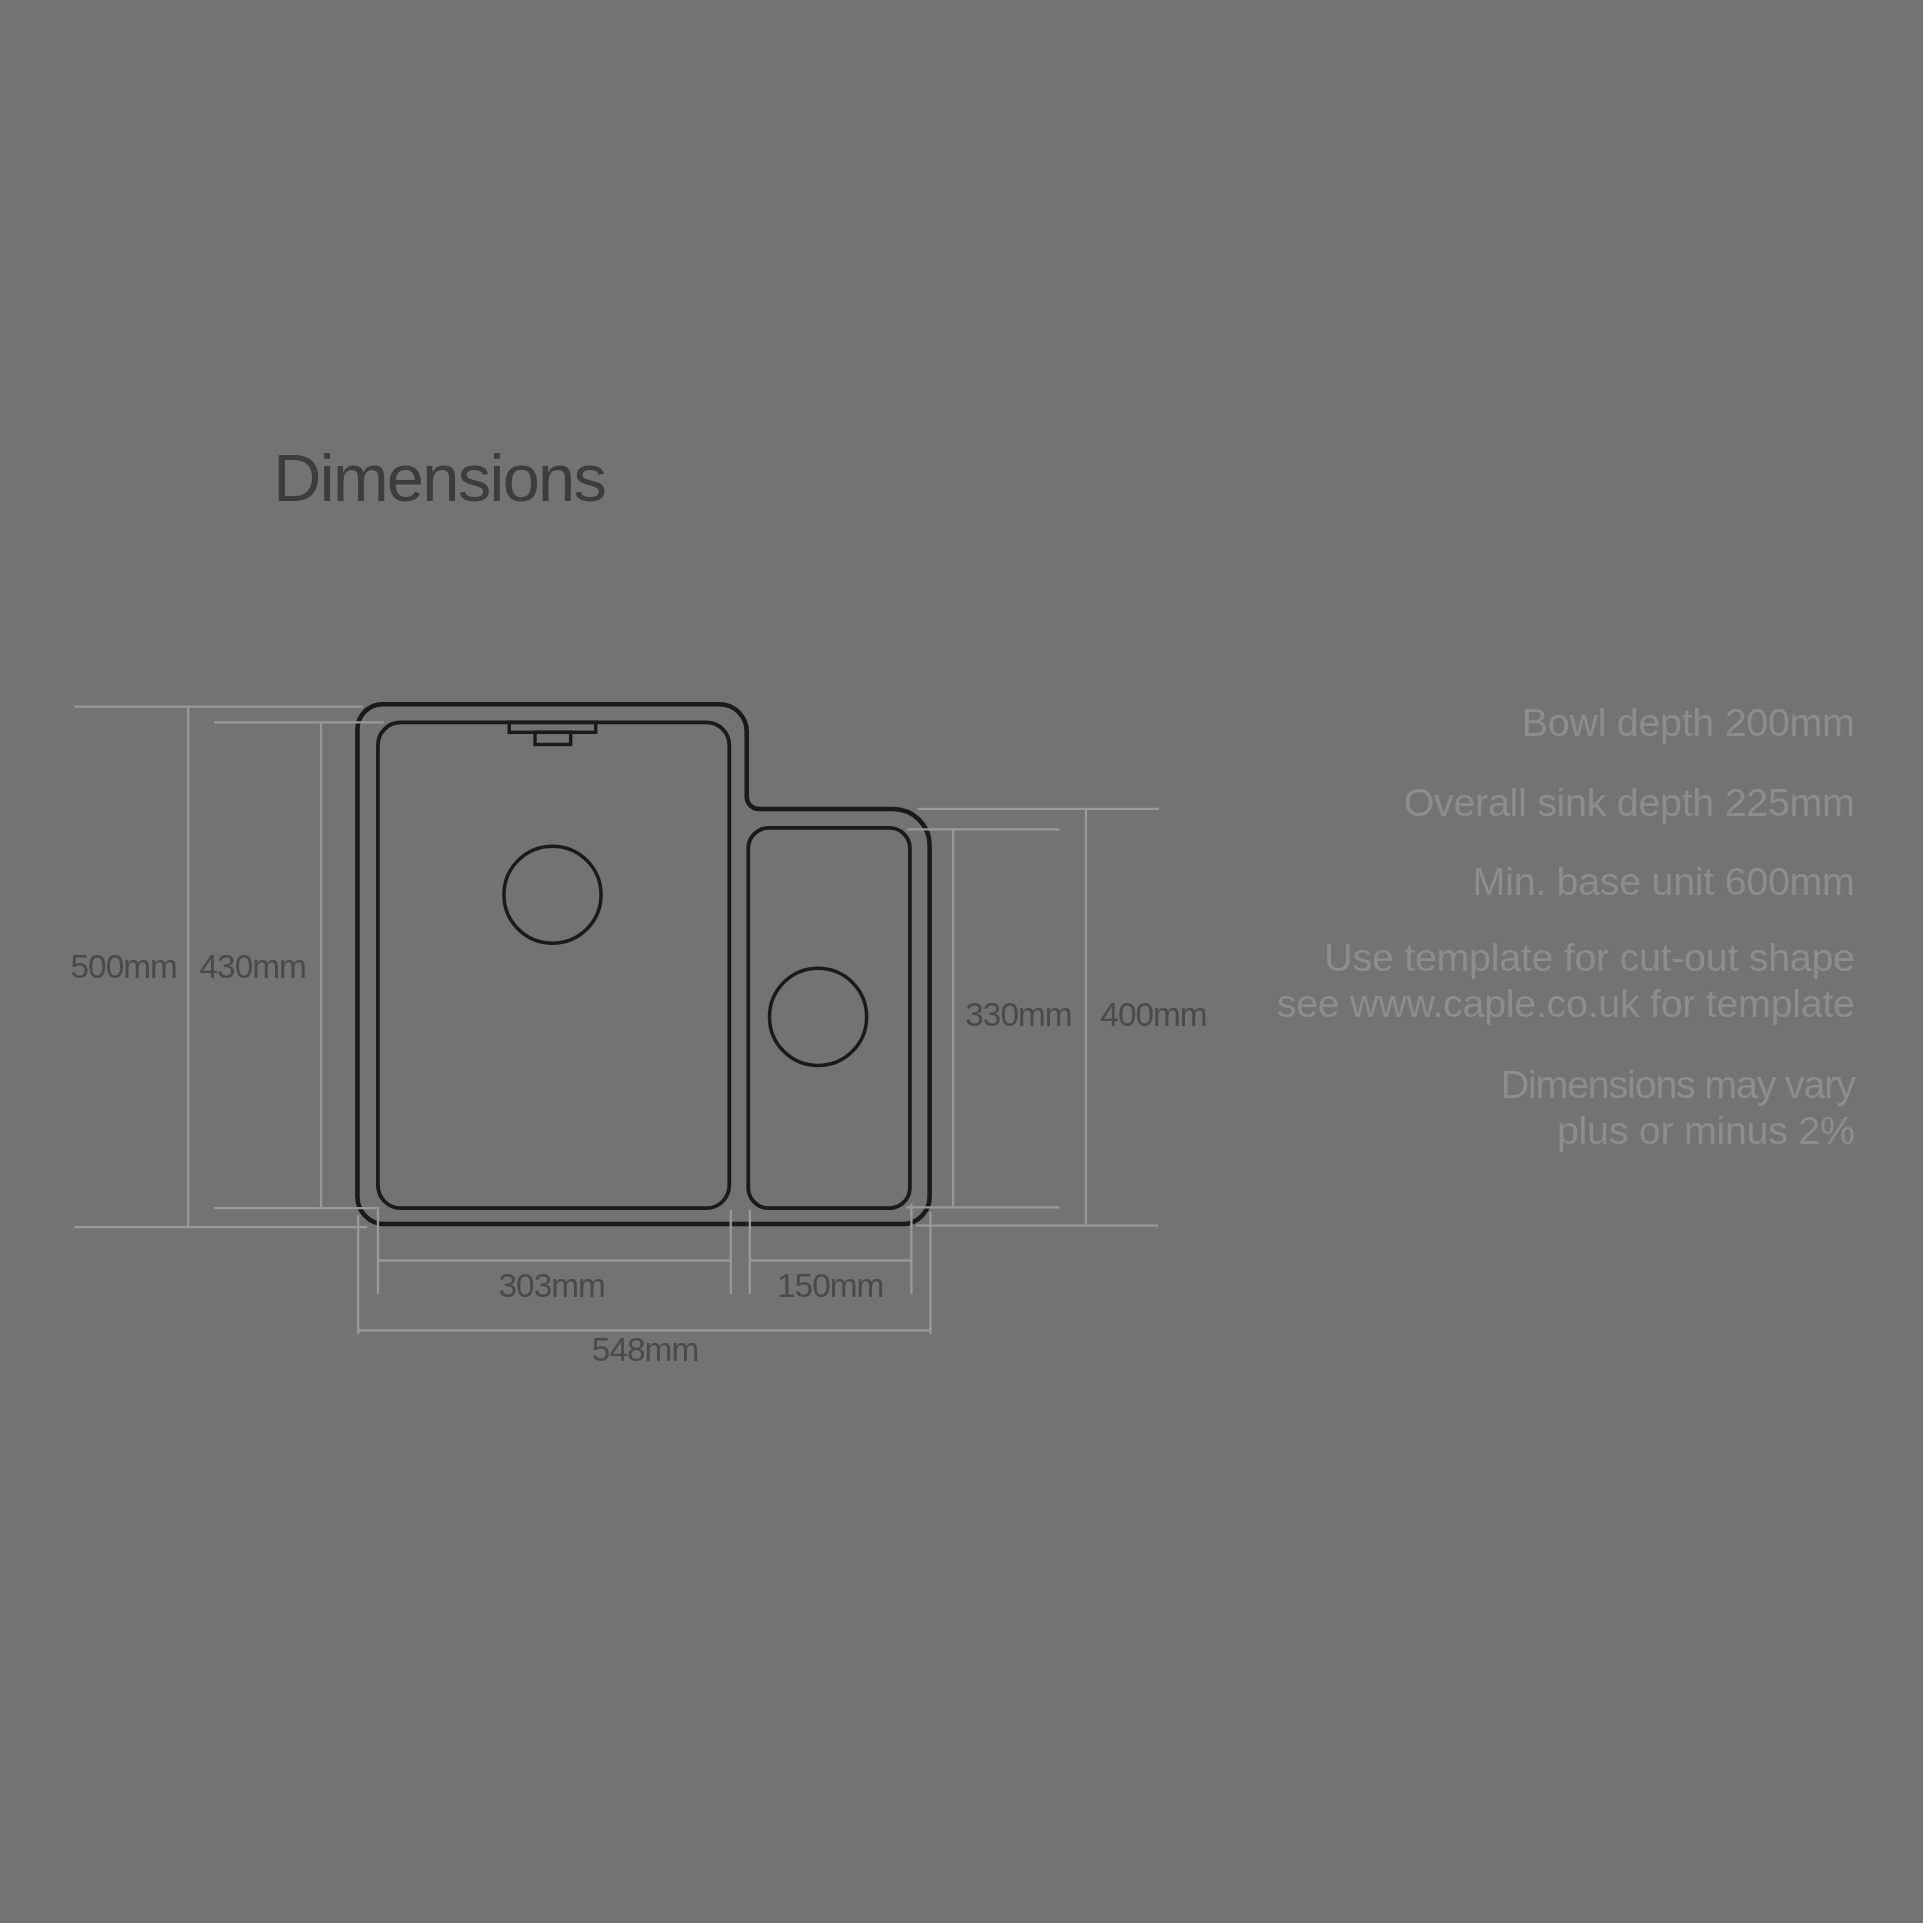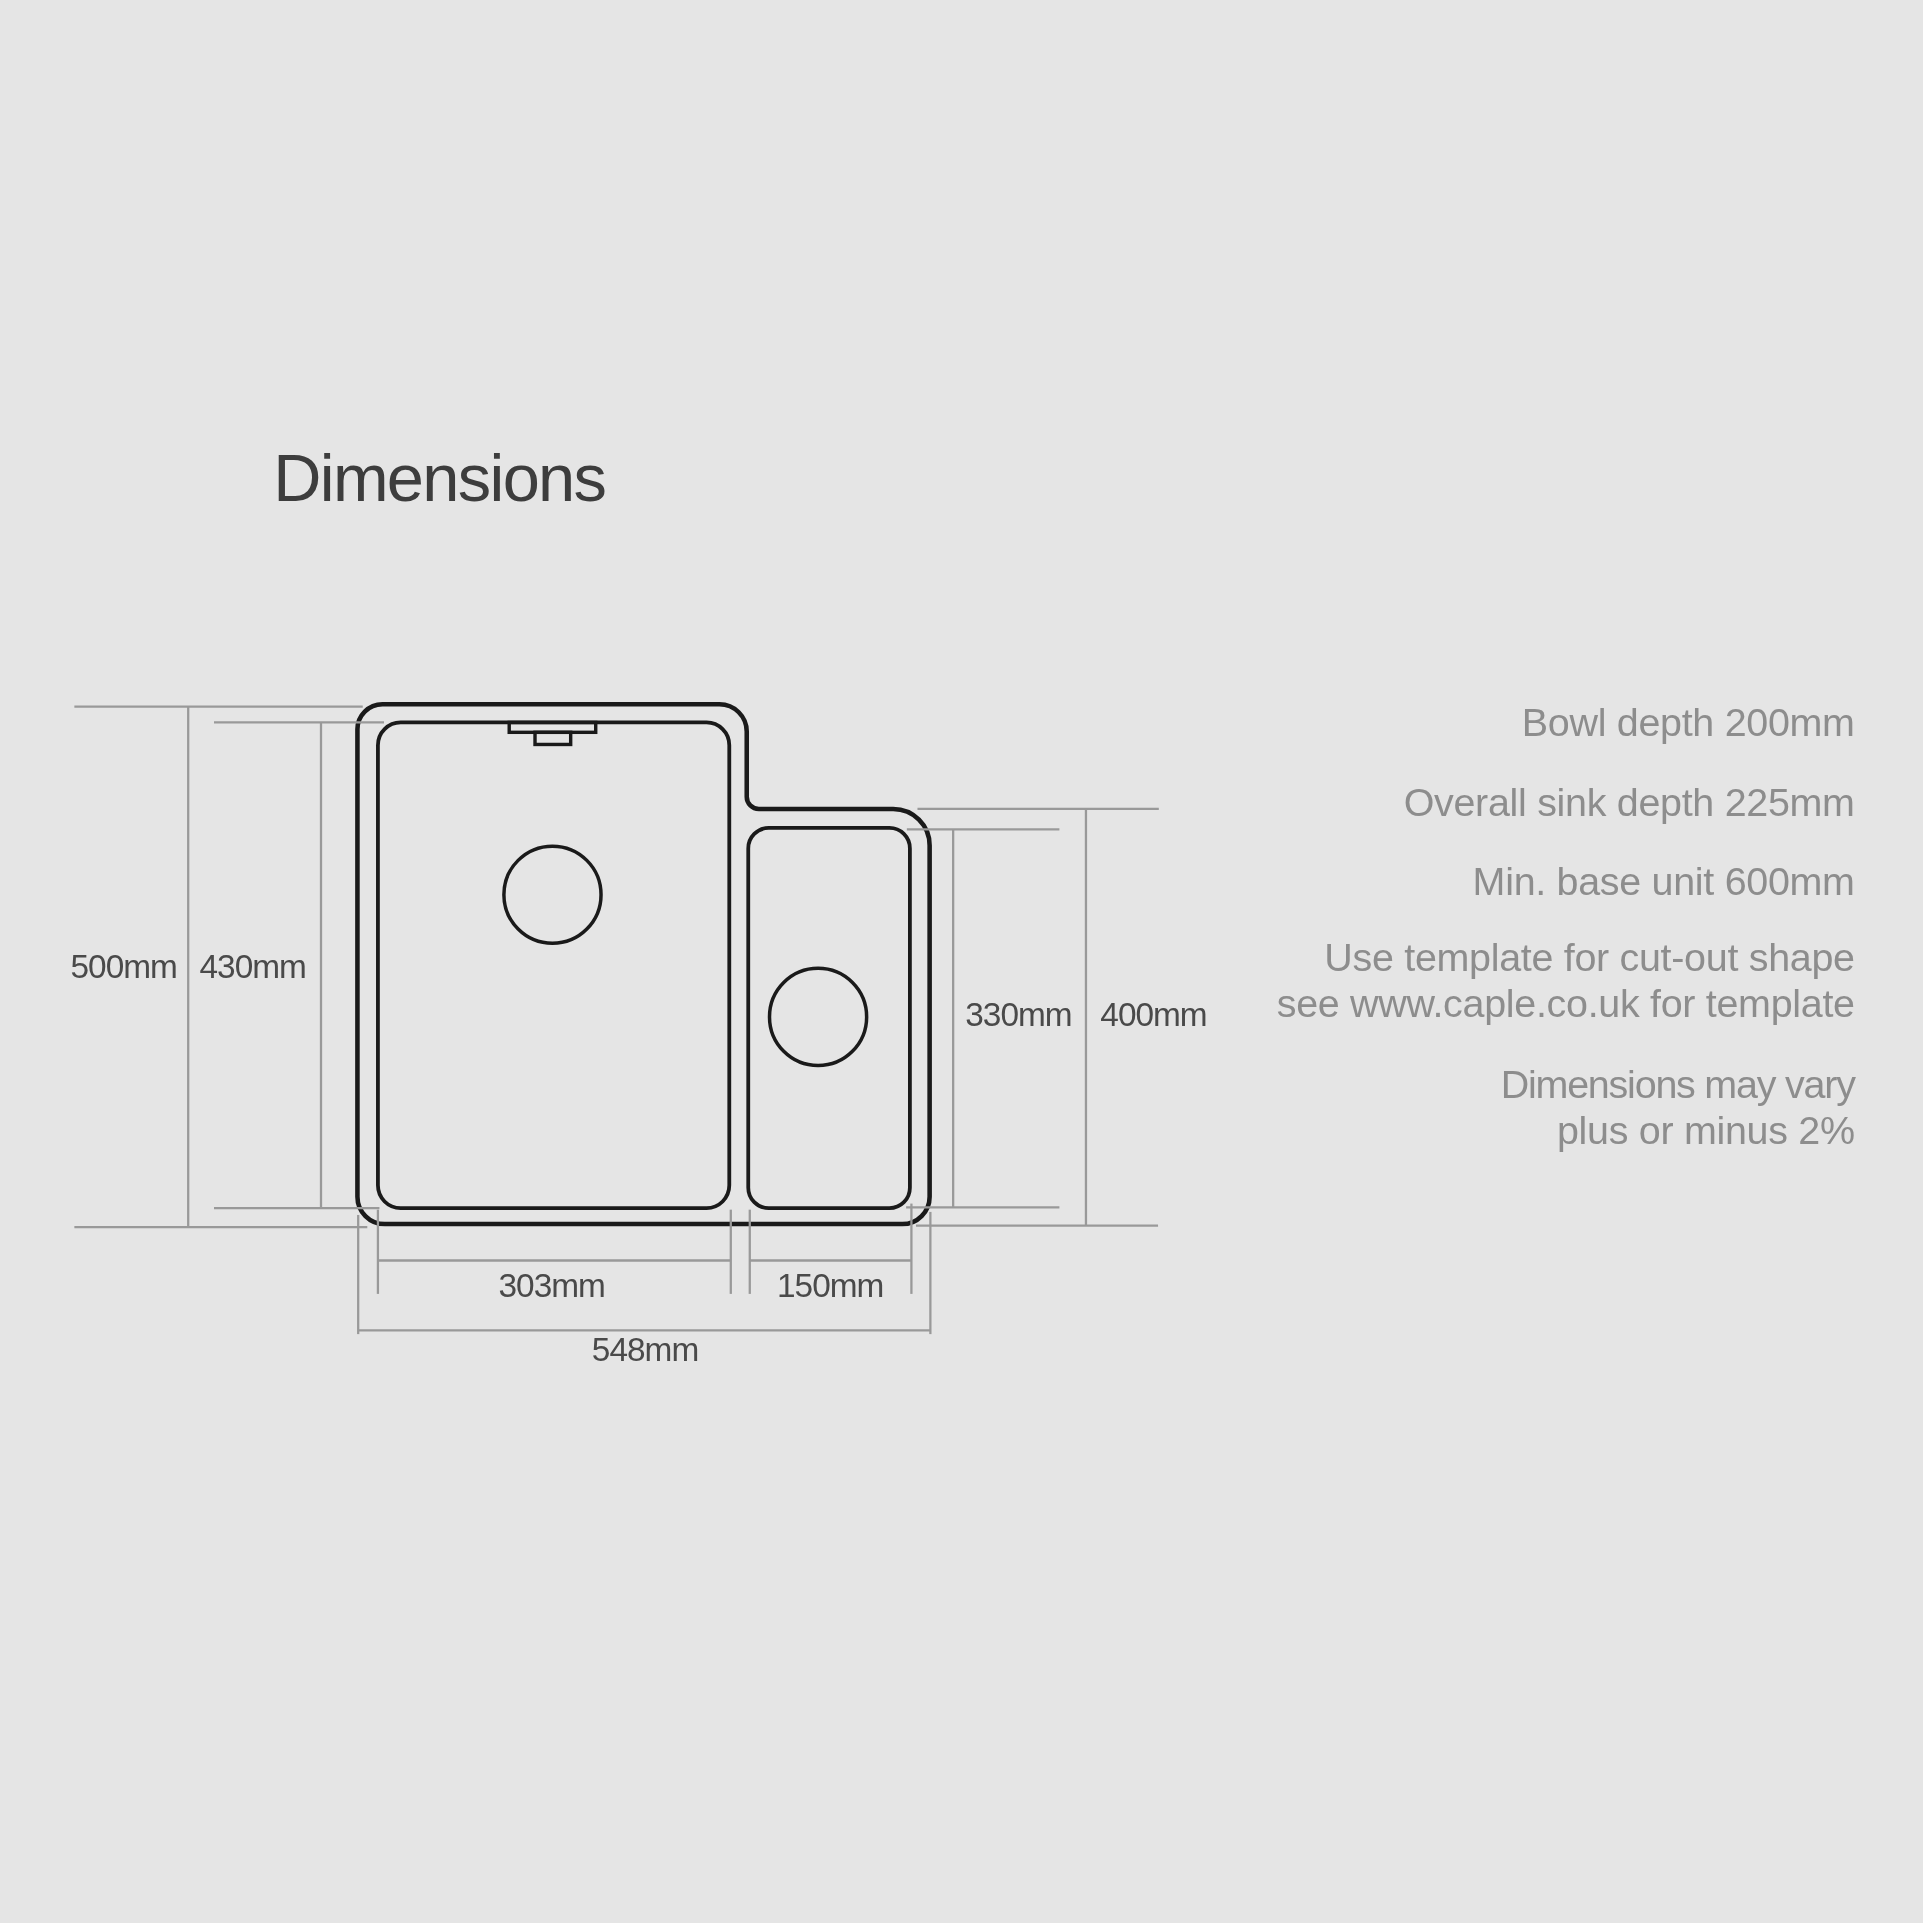--- a/index.html
+++ b/index.html
@@ -1,16 +1,16 @@
 <!DOCTYPE html>
 <html style="font-size:12px"><head>
 <meta charset="utf-8">
 <style>
   html,body{margin:0;padding:0;background:#ffffff;}
-  .page{position:relative;width:1923px;height:1923px;background:#e5e5e5;overflow:hidden;}
+  .page{position:relative;width:1923px;height:1923px;background:#737373;overflow:hidden;}
   text{font-family:"Liberation Sans", sans-serif;}
 </style>
 </head>
 <body>
 <div class="page">
 <svg width="1923" height="1923" viewBox="0 0 2534 2534">
 
   <text x="360" y="660" font-size="88" letter-spacing="-2.2" fill="#3d3d3d">Dimensions</text>
 
   <path d="M 504 928 L 948 928 A 36 36 0 0 1 984 964 L 984 1050 A 16 16 0 0 0 1000 1066 L 1177 1066 A 48 48 0 0 1 1225 1114 L 1225 1577 A 36 36 0 0 1 1189 1613 L 507 1613 A 36 36 0 0 1 471 1577 L 471 961 A 33 33 0 0 1 504 928 Z" fill="none" stroke="#1a1a1a" stroke-width="6"></path>

